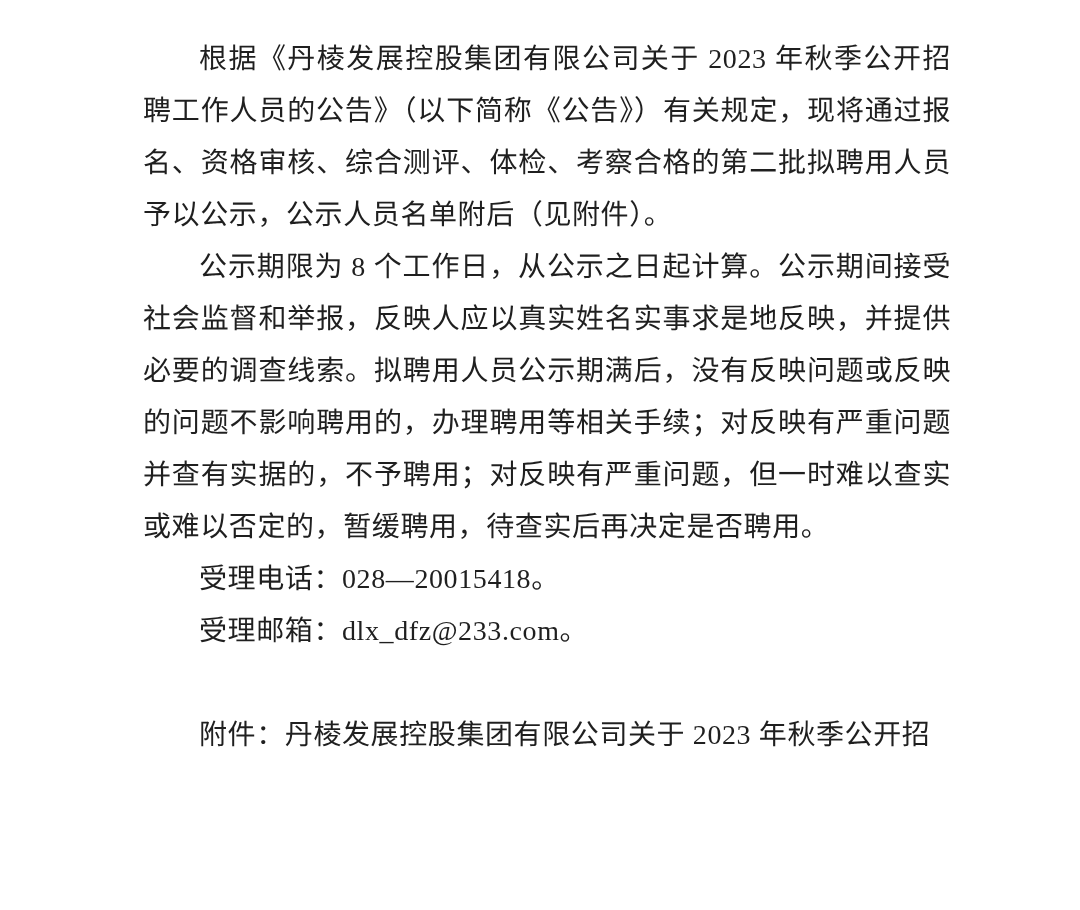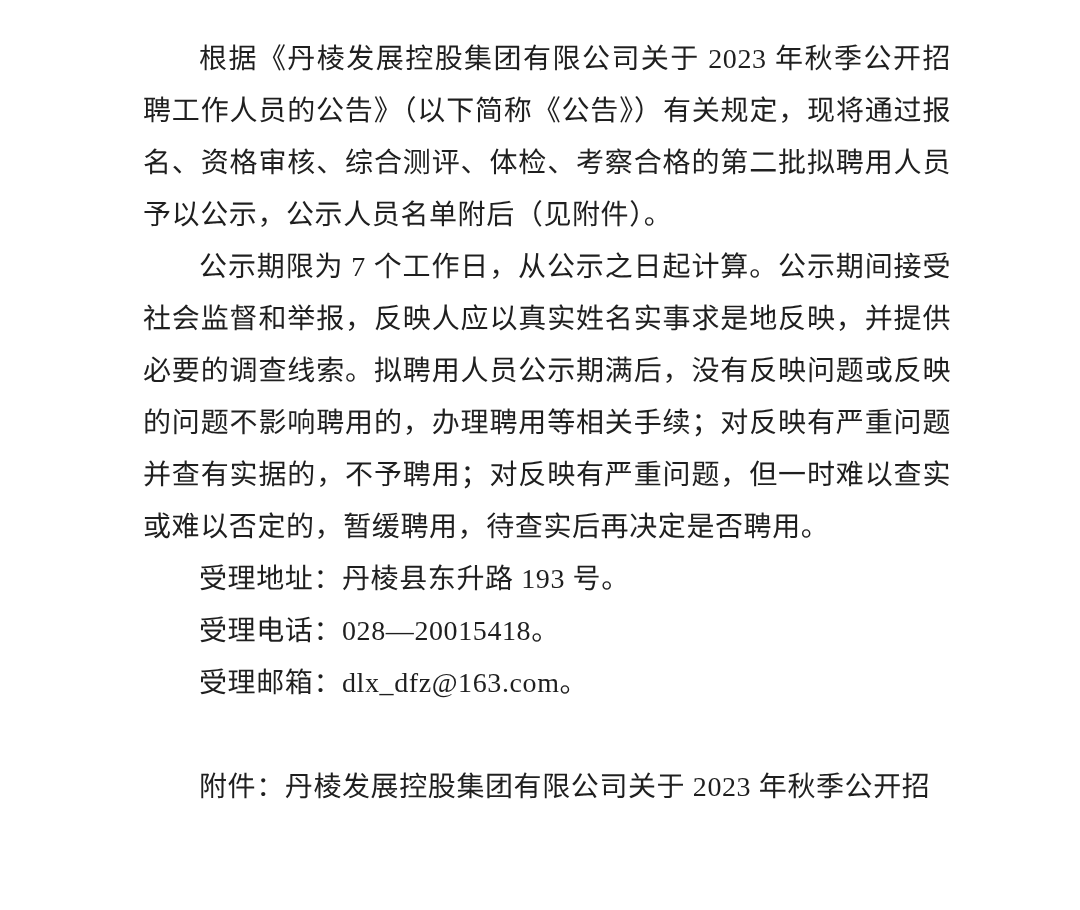--- a/index.html
+++ b/index.html
@@ -36,19 +36,18 @@
   .doc p.gap-before {
     margin-top: 52px;
   }
 </style>
 </head>
 <body>
 
 <div class="page">
   <div class="doc" style="color: rgb(31, 31, 31);">
       <p>根据《丹棱发展控股集团有限公司关于 2023 年秋季公开招聘工作人员的公告》（以下简称《公告》）有关规定，现将通过报名、资格审核、综合测评、体检、考察合格的第二批拟聘用人员予以公示，公示人员名单附后（见附件）。</p>
-      <p>公示期限为 7 个工作日，从公示之日起计算。公示期间接受社会监督和举报，反映人应以真实姓名实事求是地反映，并提供必要的调查线索。拟聘用人员公示期满后，没有反映问题或反映的问题不影响聘用的，办理聘用等相关手续；对反映有严重问题并查有实据的，不予聘用；对反映有严重问题，但一时难以查实或难以否定的，暂缓聘用，待查实后再决定是否聘用。</p>
-      <p>受理地址：丹棱县东升路 193 号。</p>
+      <p>公示期限为 8 个工作日，从公示之日起计算。公示期间接受社会监督和举报，反映人应以真实姓名实事求是地反映，并提供必要的调查线索。拟聘用人员公示期满后，没有反映问题或反映的问题不影响聘用的，办理聘用等相关手续；对反映有严重问题并查有实据的，不予聘用；对反映有严重问题，但一时难以查实或难以否定的，暂缓聘用，待查实后再决定是否聘用。</p>
       <p>受理电话：028—20015418。</p>
-      <p>受理邮箱：dlx_dfz@163.com。</p>
+      <p>受理邮箱：dlx_dfz@233.com。</p>
       <p class="gap-before">附件：丹棱发展控股集团有限公司关于 2023 年秋季公开招</p>
     </div>
 </div>
 
 </body></html>

